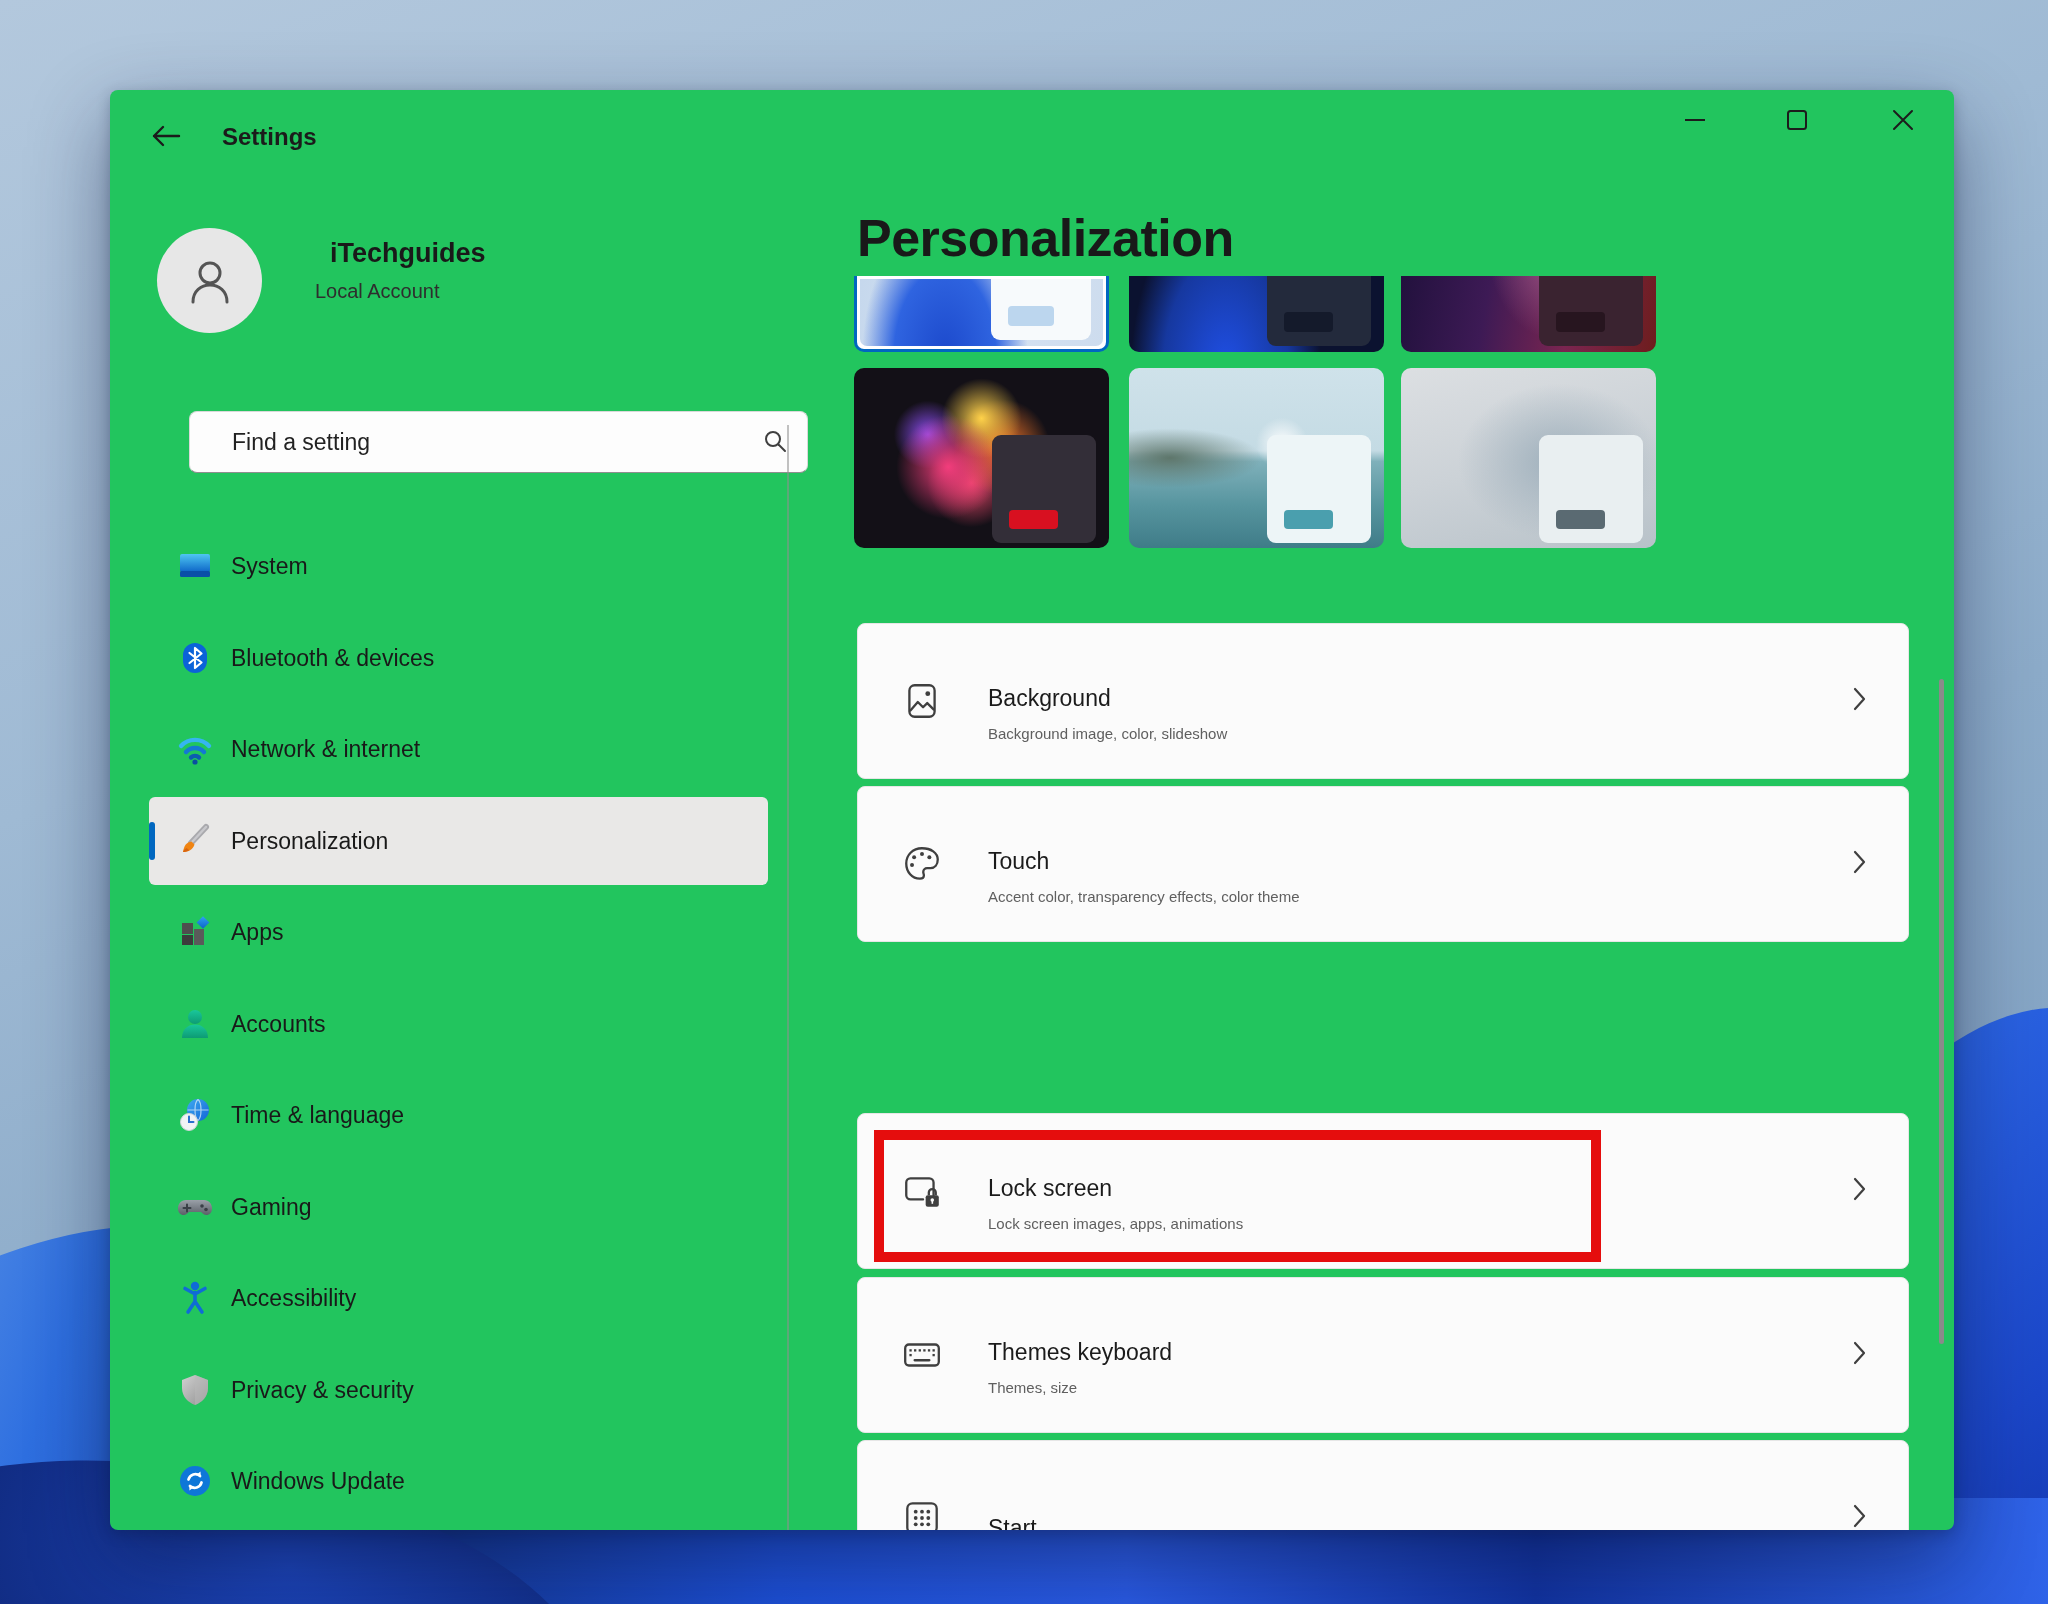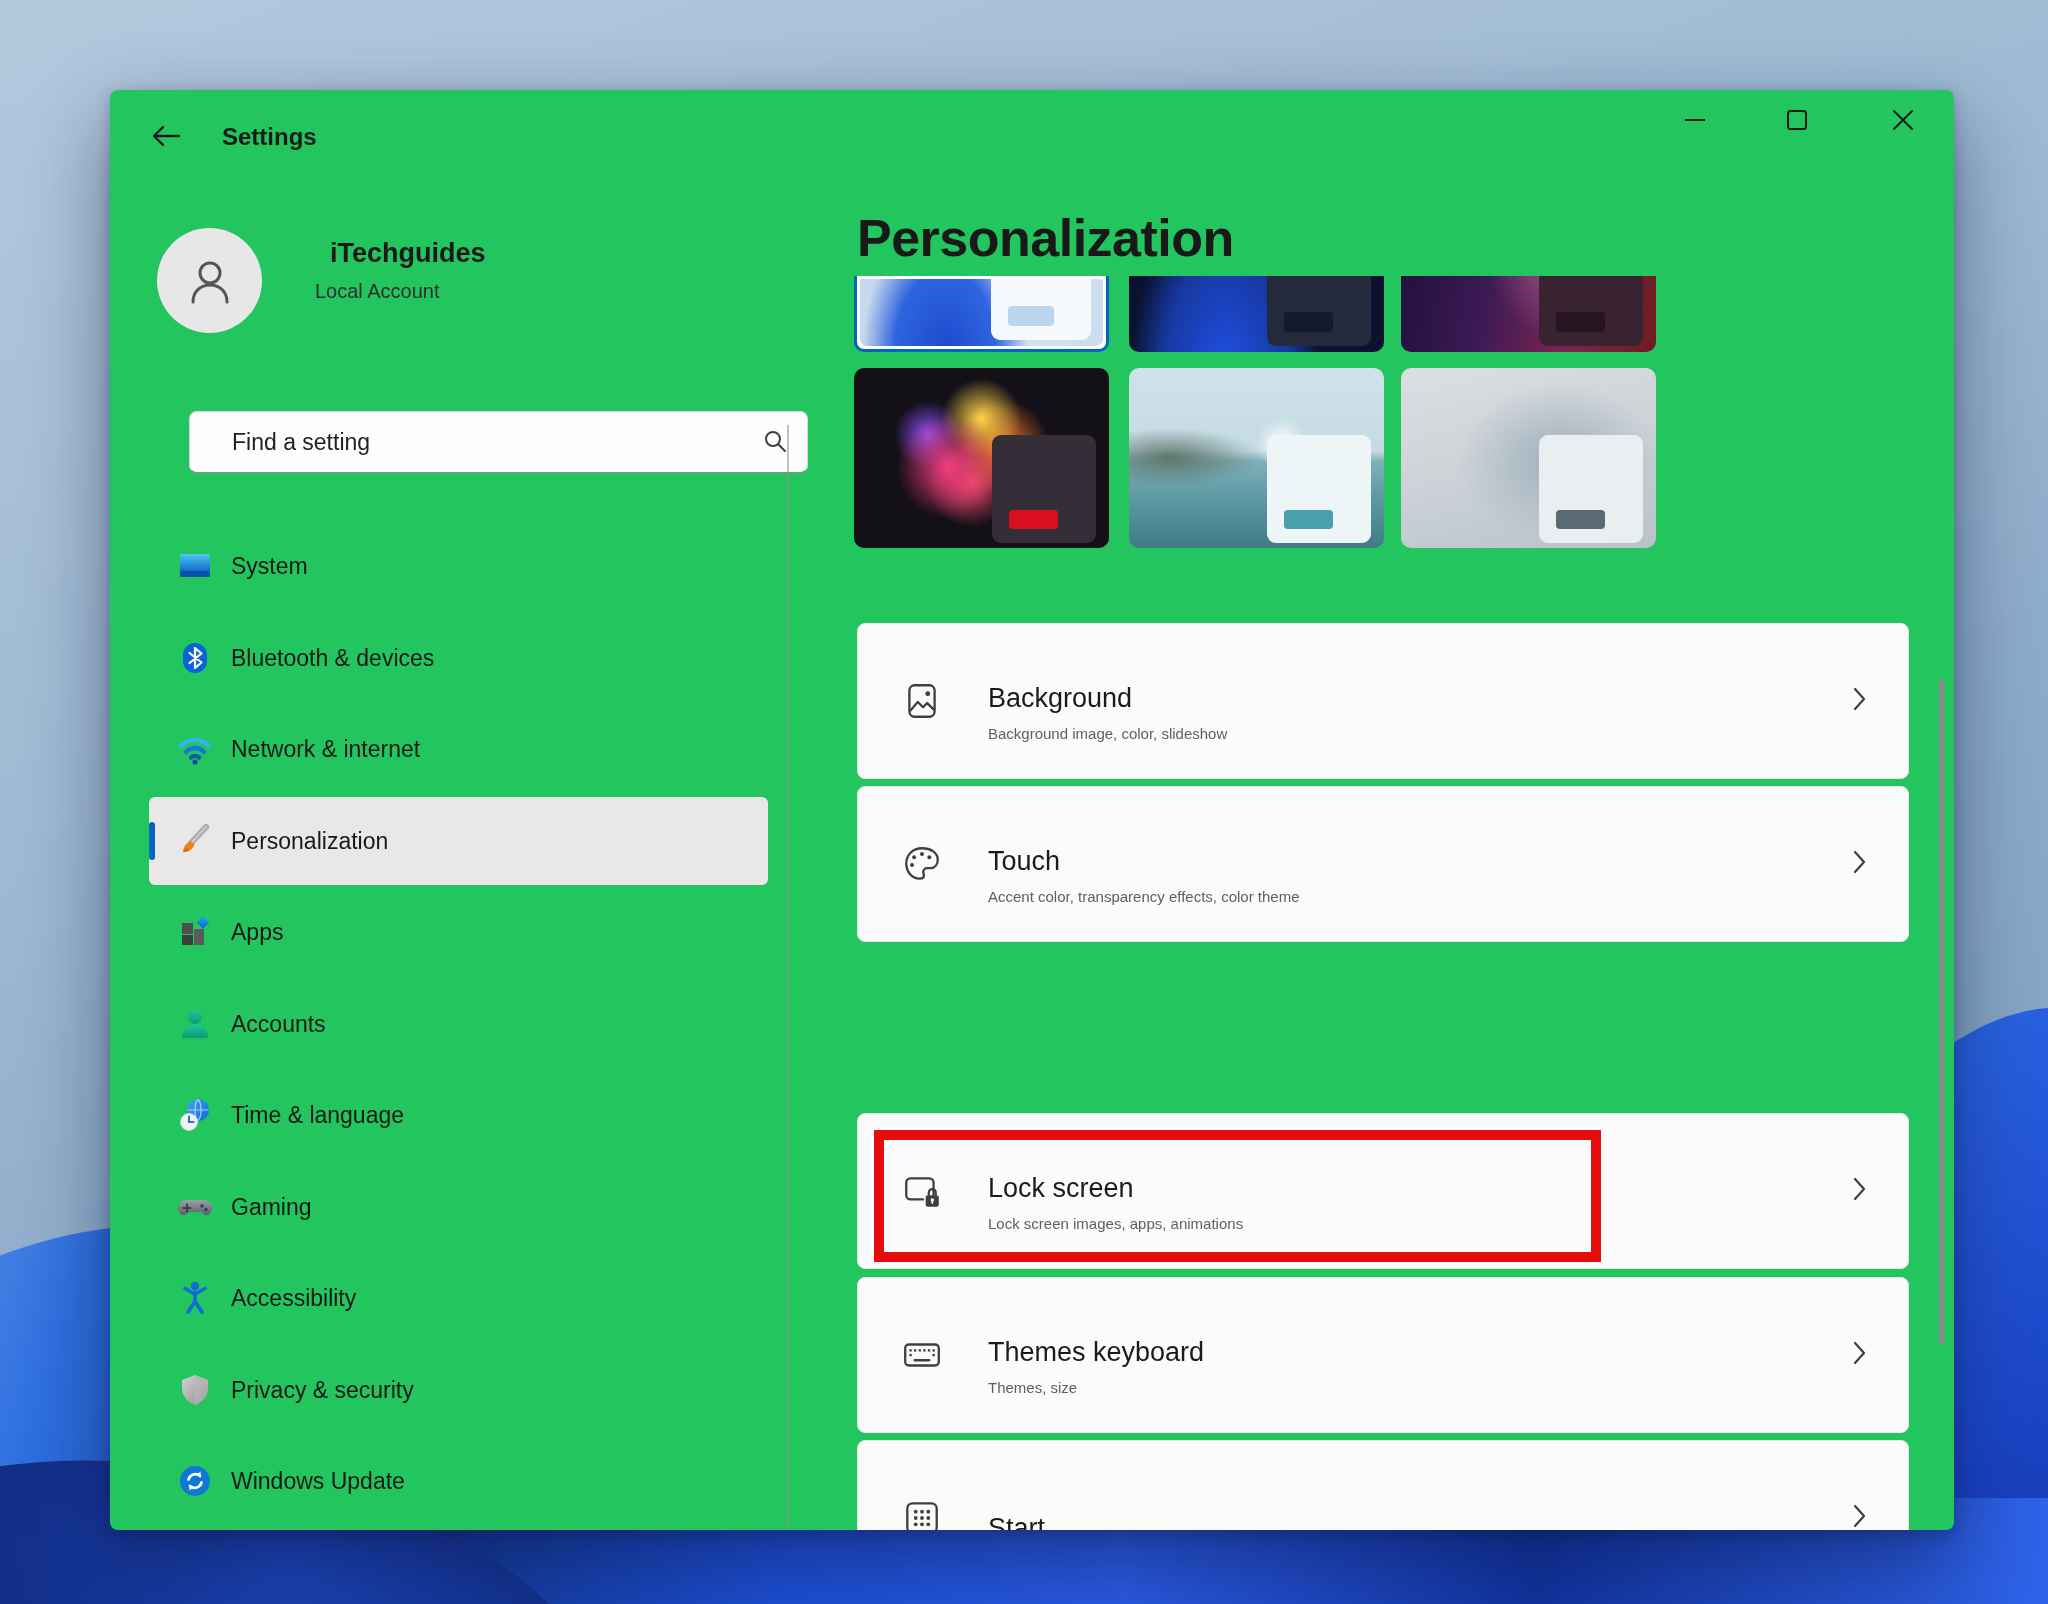--- a/index.html
+++ b/index.html
@@ -78,21 +78,21 @@
      radial-gradient(ellipse 48% 22% at 16% 50%,#5e766b 0%,rgba(94,118,107,0) 75%),
      linear-gradient(180deg,#cfe2ea 0%,#c4dbe4 46%,#7fb0ba 52%,#57959f 76%,#3f7c88 100%);}
   .art-gray{background:
      radial-gradient(ellipse 55% 60% at 62% 52%,#9fb0bc 0%,rgba(159,176,188,0) 72%),
      linear-gradient(165deg,#dcdfe2 0%,#ccd2d7 50%,#b8c2c9 100%);}
 
   .card{position:absolute;left:747px;width:1052px;height:156px;background:#fbfbfb;border:1px solid #e6e6e6;
     border-radius:8px;box-sizing:border-box;display:flex;align-items:center;cursor:pointer;}
   .card-ico{width:44px;height:44px;margin-left:42px;display:flex;align-items:center;justify-content:center;flex:none;}
   .card-text{margin-left:44px;display:flex;flex-direction:column;}
-  .card-title{font-size:27px;color:#1b1b1b;line-height:30px;margin-top:28px;}
+  .card-title{font-size:23px;color:#1b1b1b;line-height:30px;margin-top:28px;}
   .card-sub{font-size:15px;color:#5f5f5f;line-height:26px;margin-top:8px;}
   .card-chevron{position:absolute;right:42px;top:50%;transform:translateY(-50%);}
 
   .highlight-box{position:absolute;left:764px;top:1040px;width:727px;height:132px;box-sizing:border-box;
     border:10px solid #e50d0d;pointer-events:none;}
   .scrollbar{position:absolute;left:1829px;top:589px;width:5px;height:665px;background:#8a8a8a;border-radius:3px;cursor:pointer;}
 </style>
 </head>
 <body>
 

